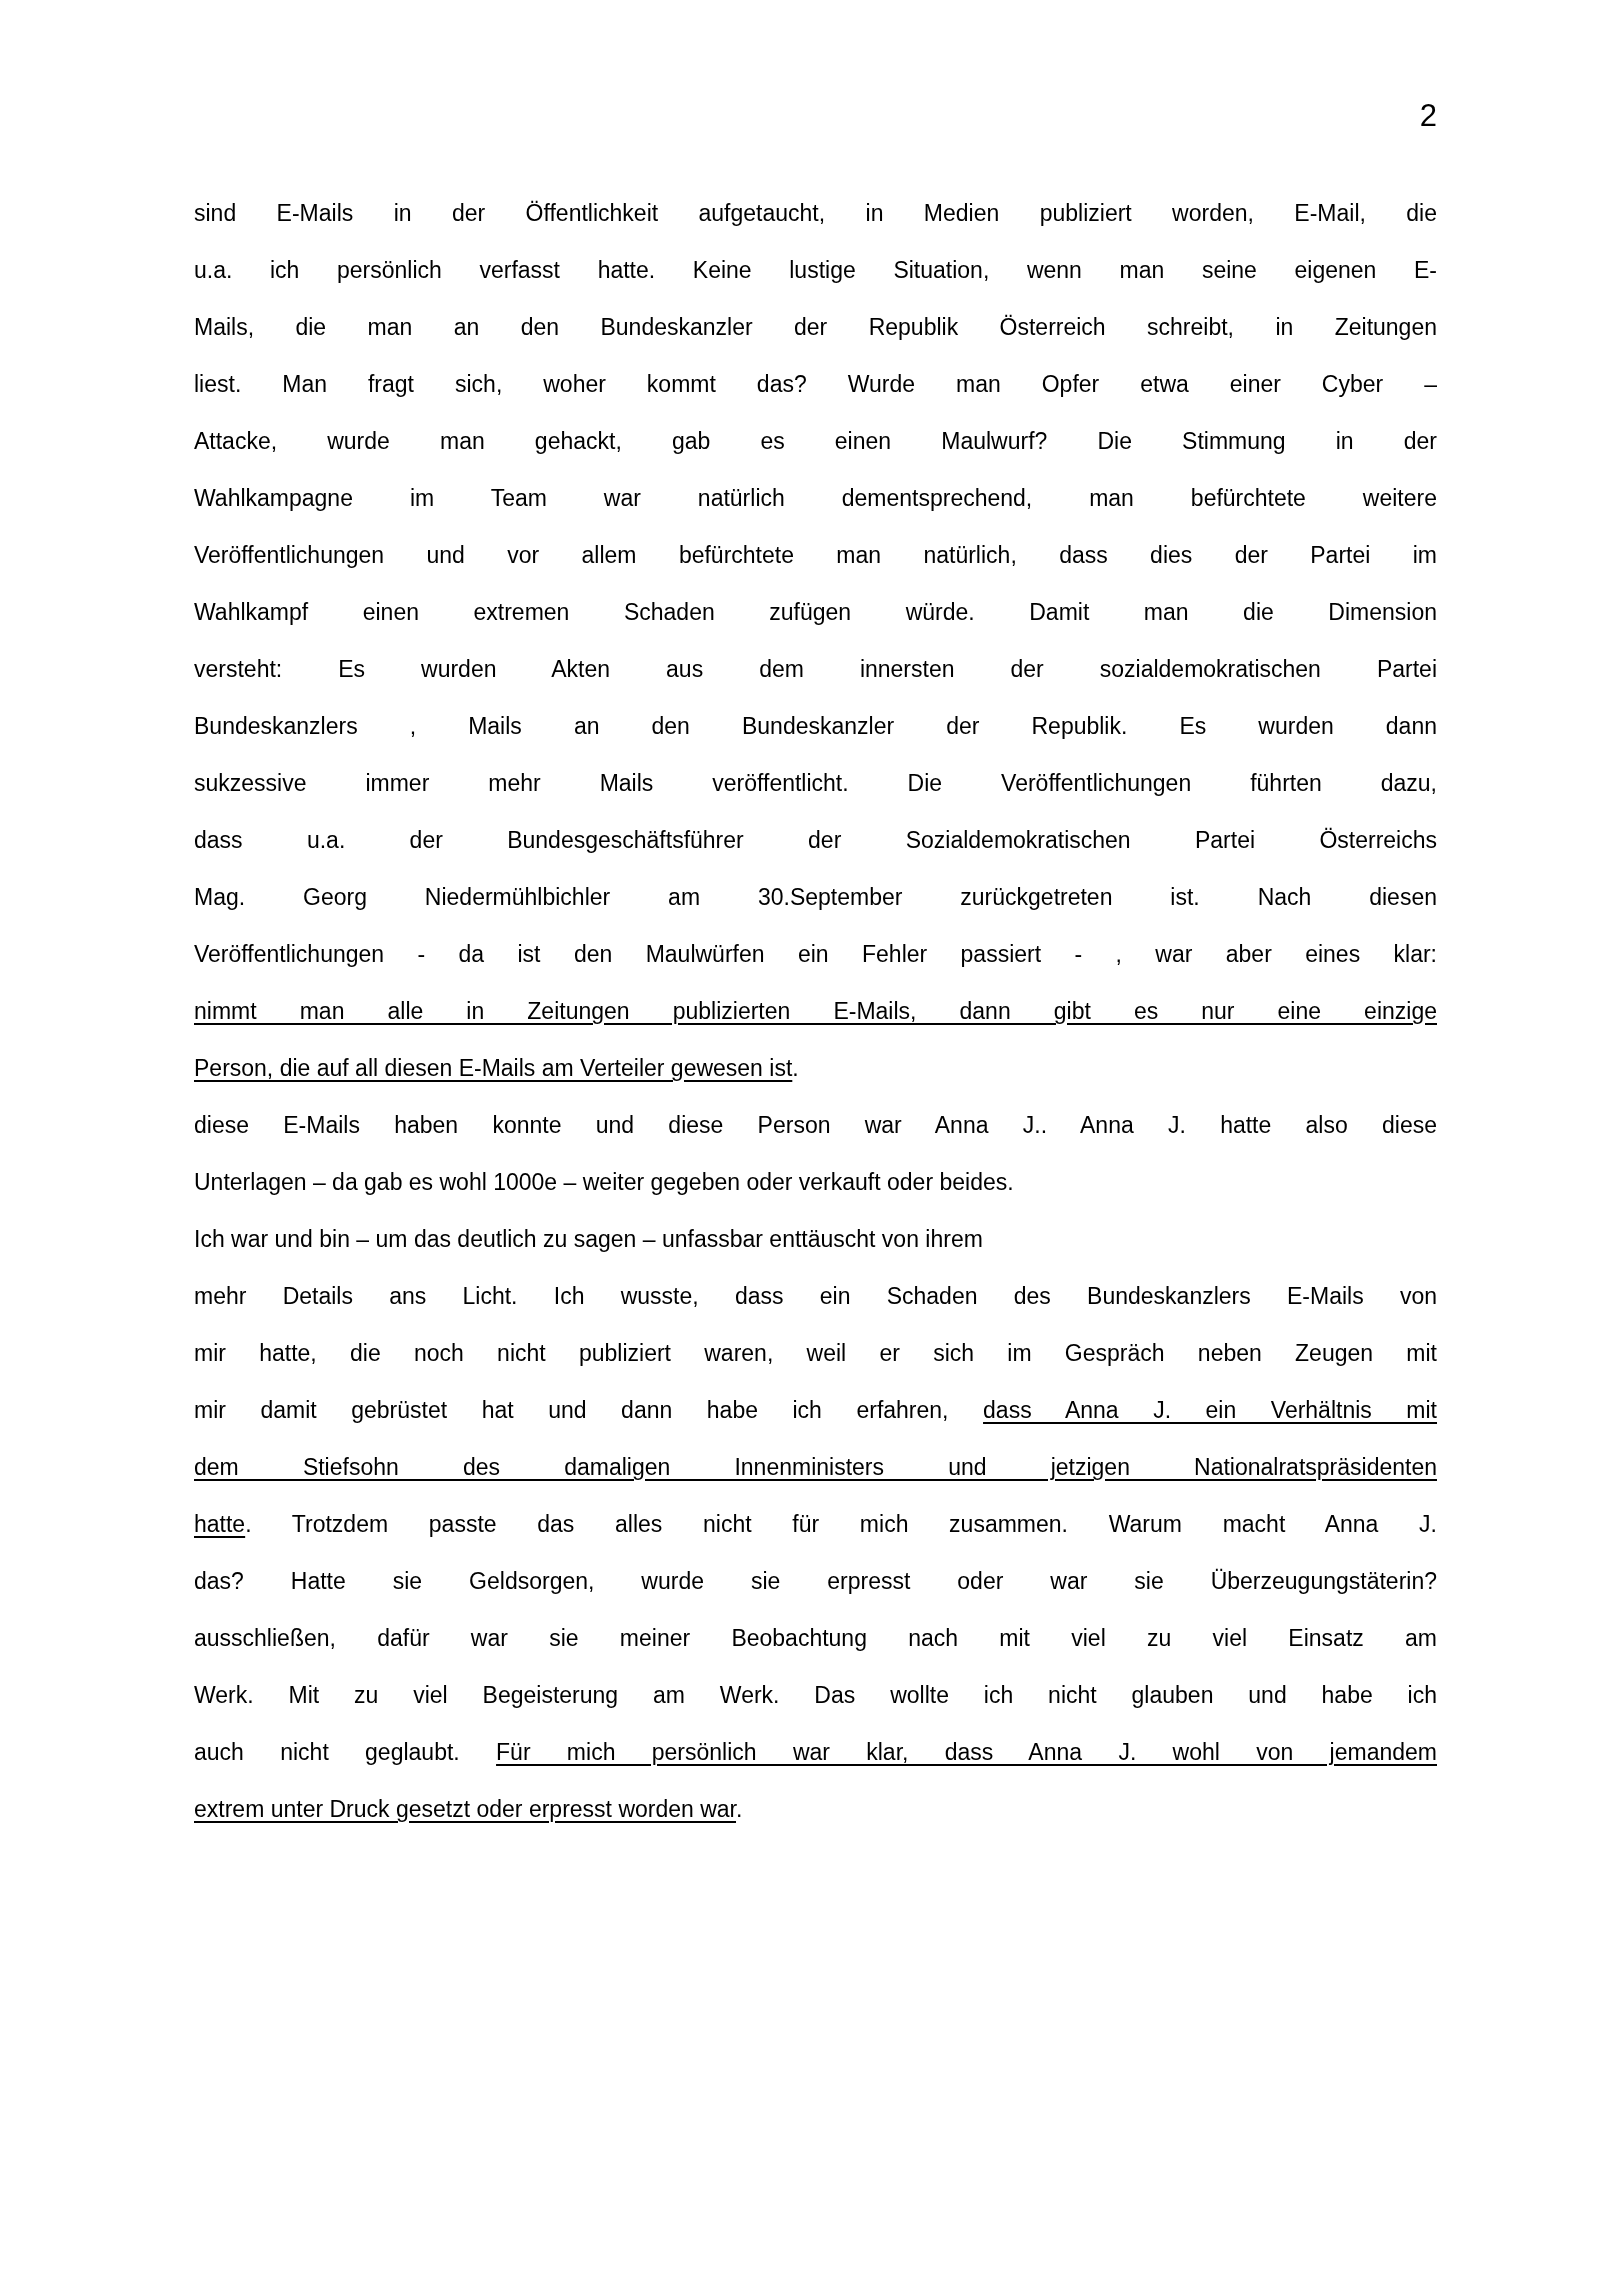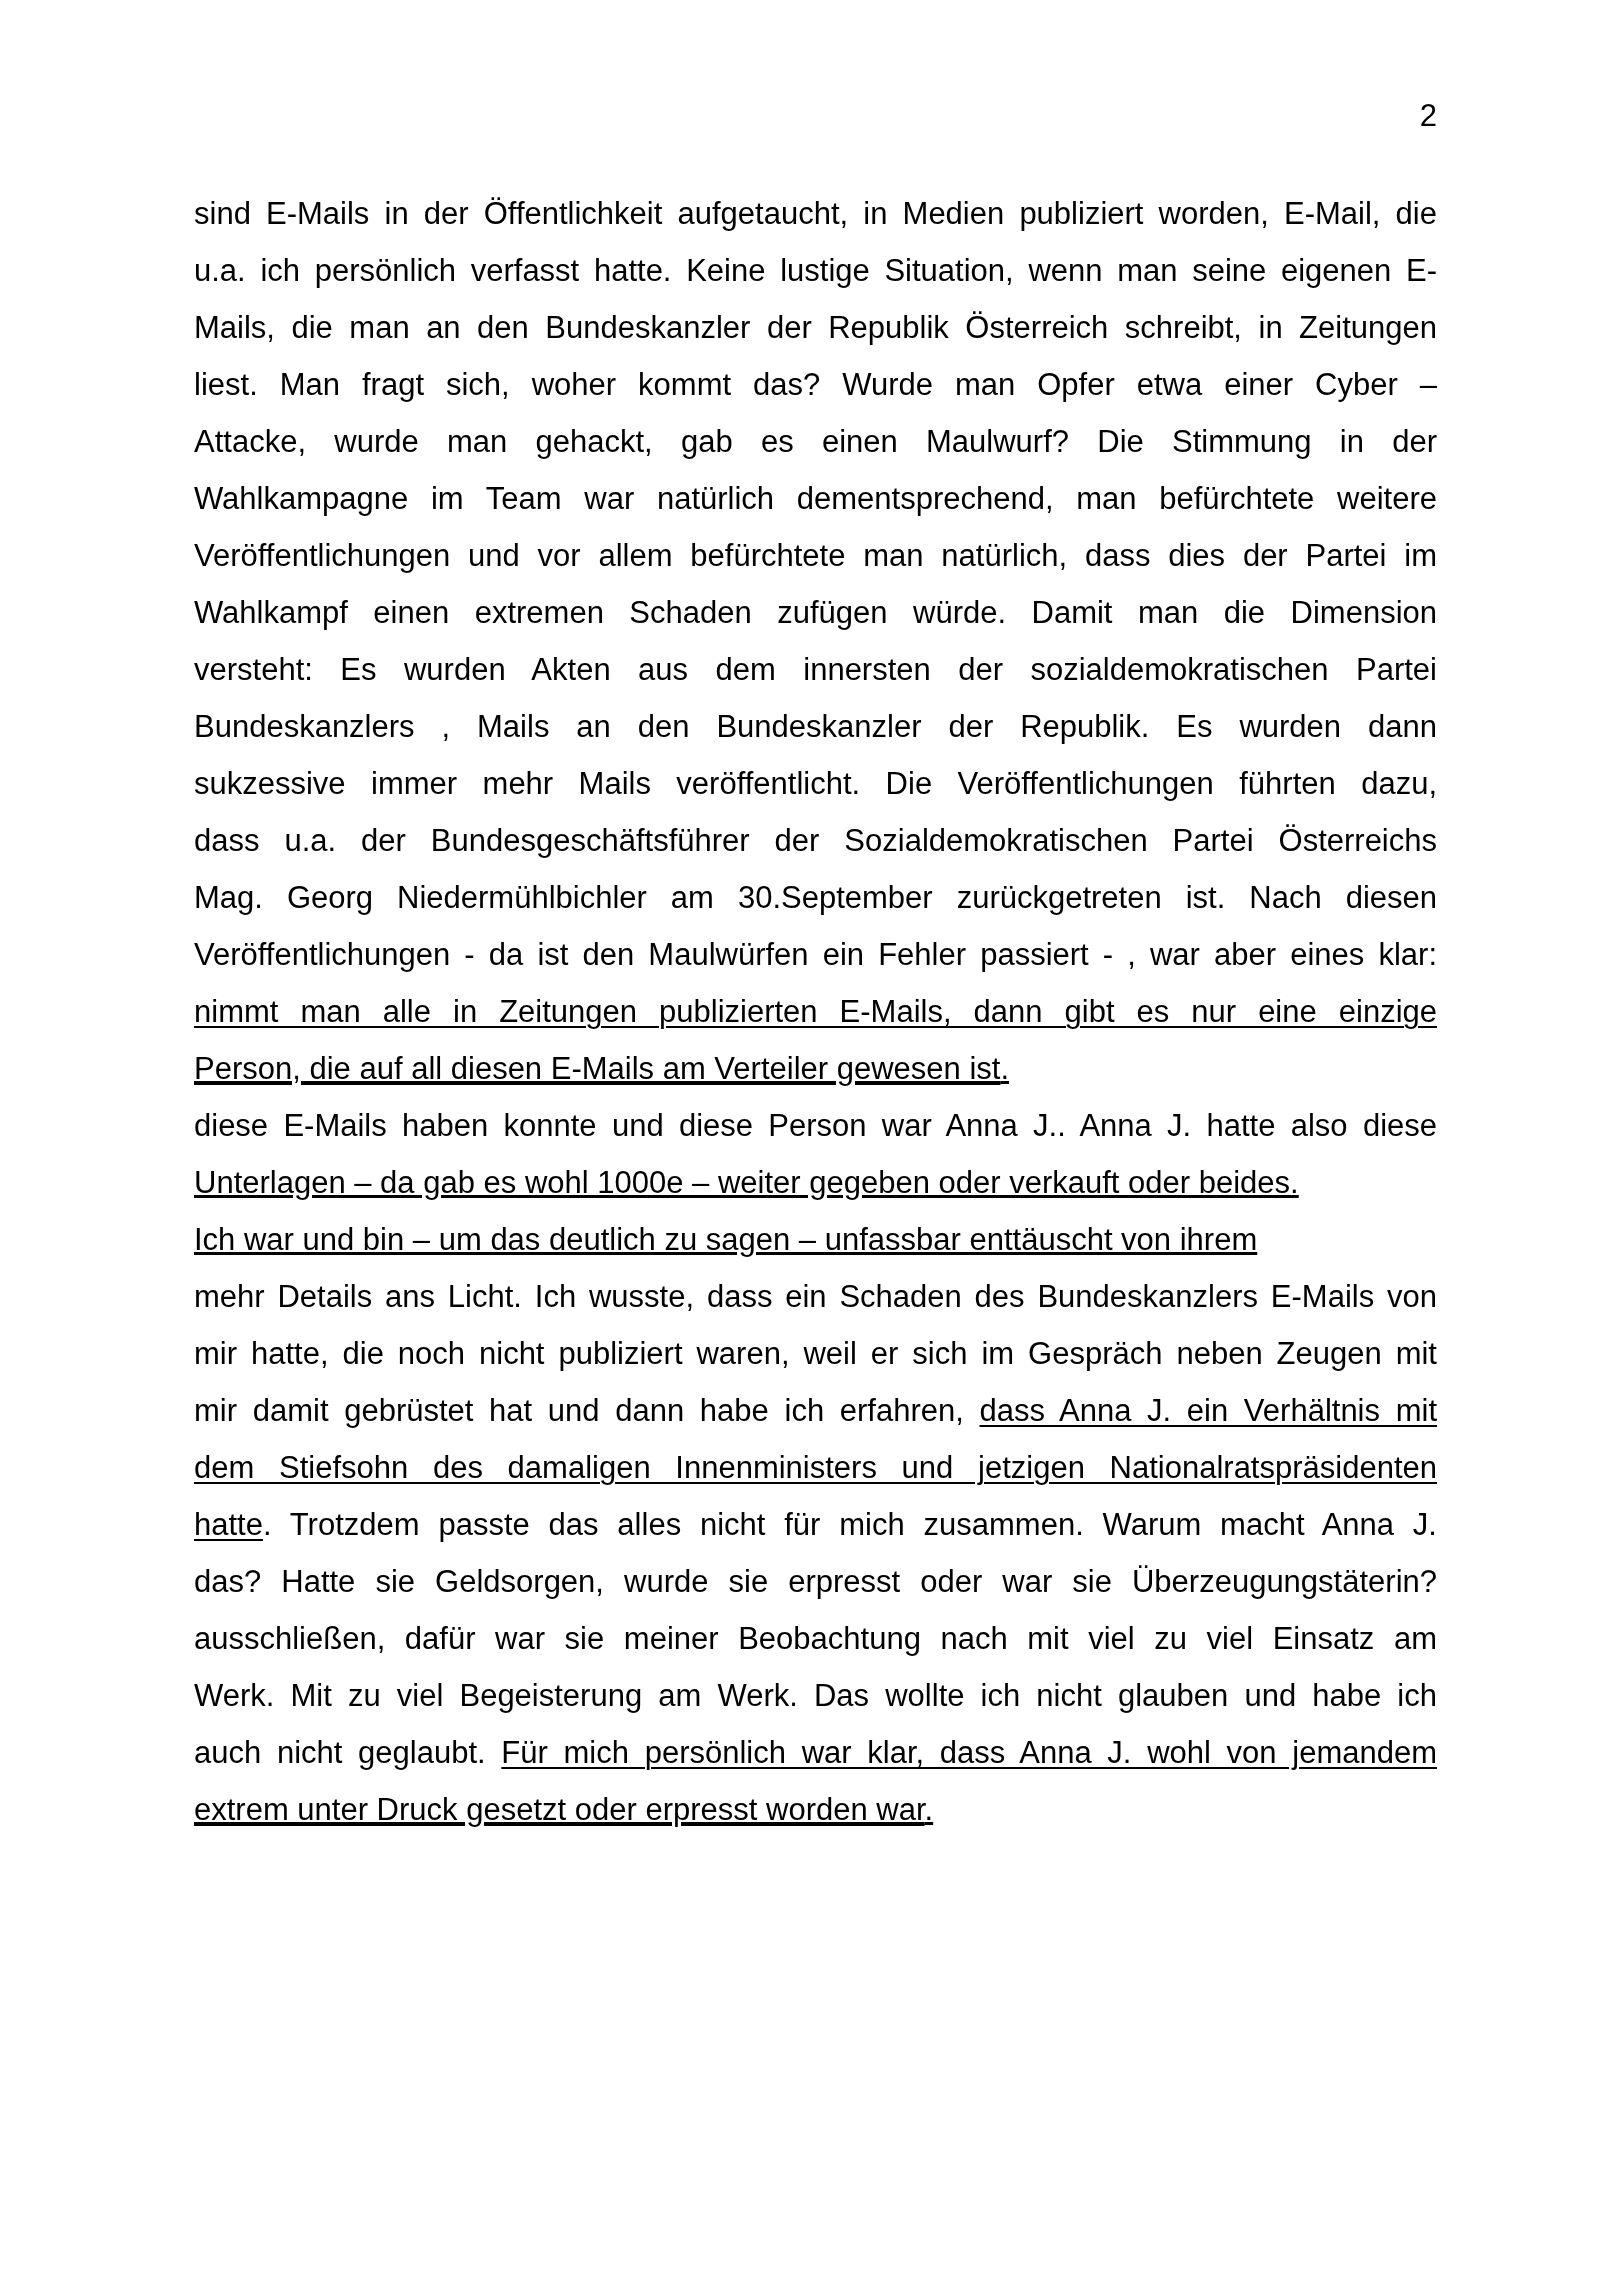--- a/index.html
+++ b/index.html
@@ -4,27 +4,27 @@
 <style>
   html, body { margin: 0; padding: 0; background: #ffffff; }
   body { width: 1621px; height: 2293px; position: relative; overflow: hidden; }
   .page { position: absolute; left: 0; top: 0; width: 1621px; height: 2293px; background: #fff; }
   .page-number {
     position: absolute; left: 1392px; top: 98px; width: 45px; text-align: right;
     font-family: "Liberation Sans", sans-serif; font-size: 31px; color: #000;
   }
   .body-text {
     position: absolute; left: 194px; top: 192px; width: 1243px;
-    font-family: "Liberation Sans", sans-serif; font-size: 31px; color: #000;
+    font-family: "Liberation Sans", sans-serif; font-size: 23px; color: #000;
   }
   .line {
     height: 57px; line-height: 43px; white-space: nowrap; overflow: visible;
   }
   .line.justify { text-align: justify; text-align-last: justify; white-space: normal; }
-  .line.left { text-align: left; text-align-last: left; text-decoration: underline; }
+  .line.left { text-align: left; text-align-last: left; }
   .u { text-decoration: underline; text-decoration-thickness: 2px; text-underline-offset: 3.9px; }
 </style>
 </head>
 <body>
 
 <div class="page">
   <div class="page-number">2</div>
   <div class="body-text" id="body-text">
       <div class="line justify"><span>sind E-Mails in der Öffentlichkeit aufgetaucht, in Medien publiziert worden, E-Mail, die</span></div>
       <div class="line justify"><span>u.a. ich persönlich verfasst hatte. Keine lustige Situation, wenn man seine eigenen E-</span></div>

